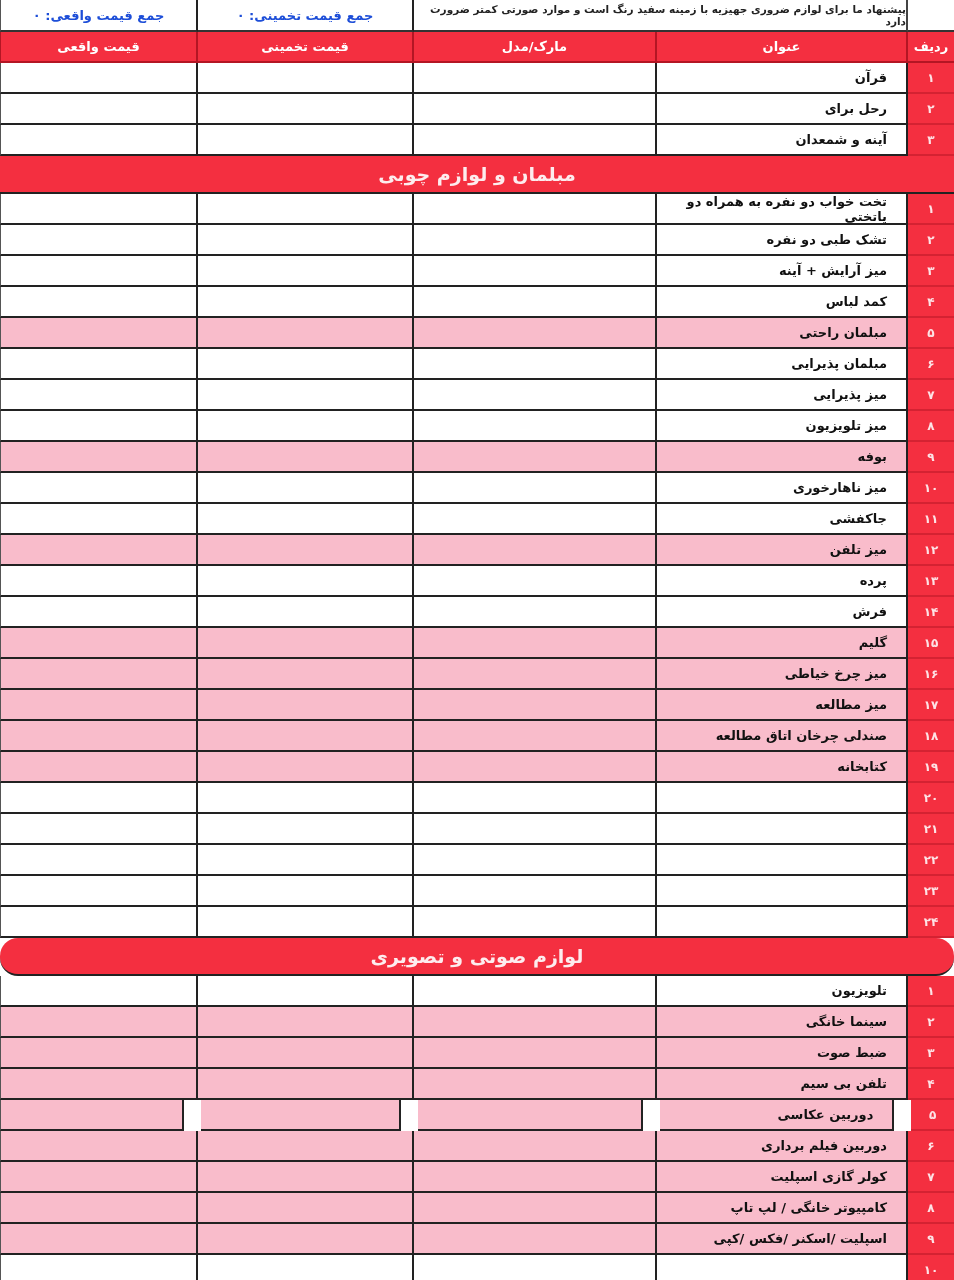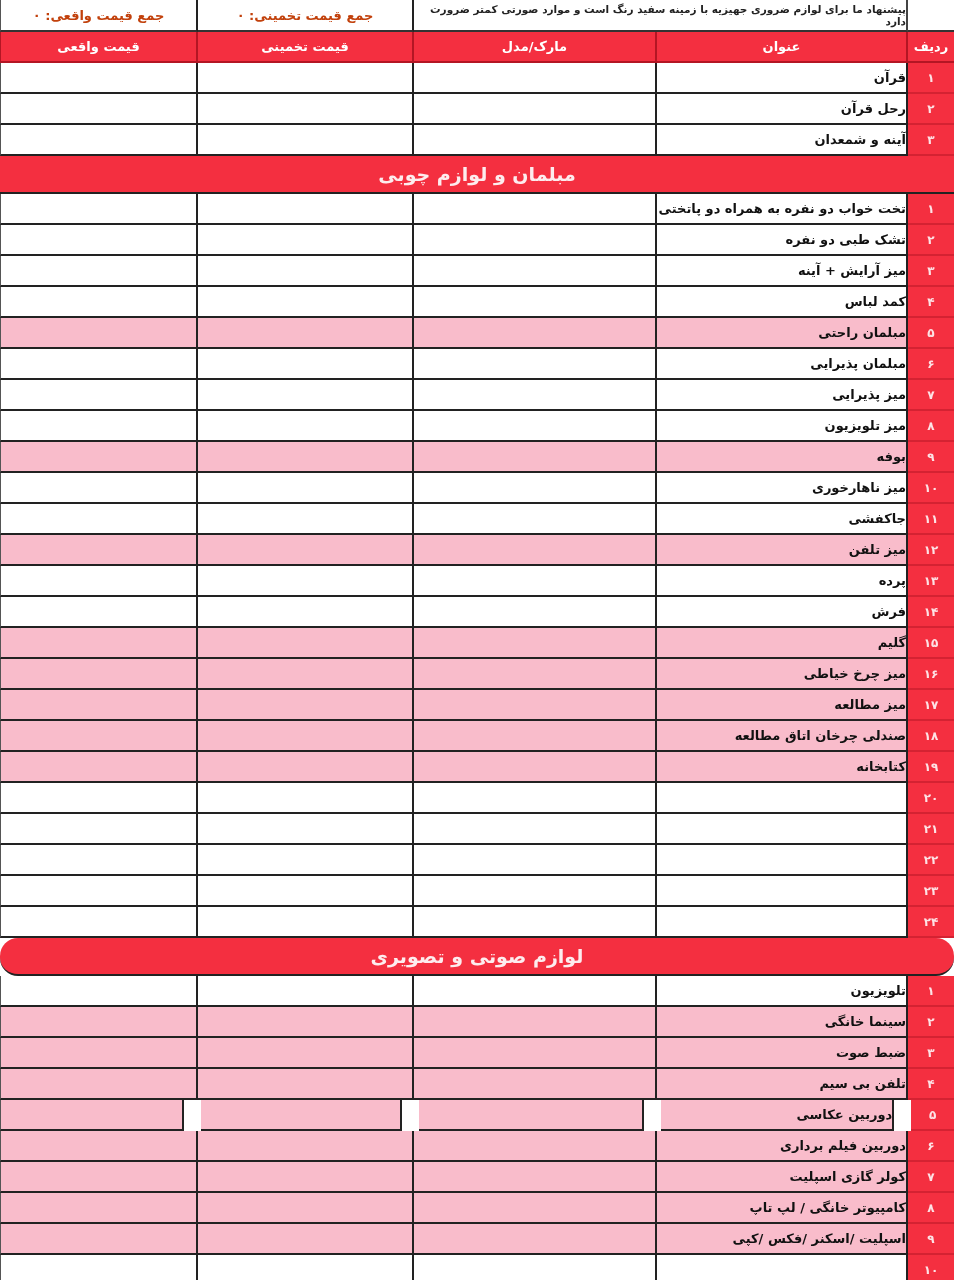--- a/index.html
+++ b/index.html
@@ -13,30 +13,30 @@
     .c-real { width: 198px; border-left: 1px solid #555; }
     .c-est  { width: 216px; }
     .c-brand{ width: 243px; }
     .c-title{ width: 251px; }
     .c-idx  { width: 46px; border-right: none; }
 
     
     .top .cell { background: #fff; border-bottom: 2px solid #333; }
     .top .c-note { width: 494px; display: flex; align-items: center; justify-content: center; direction: rtl; font-size: 10.5px; font-weight: bold; color: #222; border-right: 2px solid #444; }
     .top .c-idx { background: #fff; }
-    .sumtxt { position: absolute; top: 0; left: 0; right: 0; bottom: 0; display: flex; align-items: center; justify-content: center; direction: rtl; font-size: 13px; font-weight: bold; color: #c2410c; }
+    .sumtxt { position: absolute; top: 0; left: 0; right: 0; bottom: 0; display: flex; align-items: center; justify-content: center; direction: rtl; font-size: 13px; font-weight: bold; color: #1d4ed8; }
 
     
     .hdr .cell { background: #f42f40; color: #ffffff; font-weight: bold; font-size: 13px; direction: rtl; display: flex; align-items: center; justify-content: center; border-color: #b41624; }
     .hdr .c-idx { background: #f42f40; font-size: 13px; }
 
     
     .data .cell { background: #ffffff; }
     .data.pink .c-real, .data.pink .c-est, .data.pink .c-brand, .data.pink .c-title { background: #f9bccb; }
-    .data .c-title { direction: rtl; display: flex; align-items: center; justify-content: flex-start; padding-right: 0; font-size: 13px; font-weight: bold; color: #111; border-right: 2px solid #222; }
+    .data .c-title { direction: rtl; display: flex; align-items: center; justify-content: flex-start; padding-right: 19px; font-size: 13px; font-weight: bold; color: #111; border-right: 2px solid #222; }
     .data .c-idx { background: #f42f40; color: #fde3e6; font-size: 12px; font-weight: bold; display: flex; align-items: center; justify-content: center; border-bottom: 2px solid #d42232; }
 
     
     .section { position: absolute; left: 0; width: 954px; background: #f42f40; display: flex; align-items: center; justify-content: center; border-bottom: 2px solid #222; }
     .section span { direction: rtl; color: #fdecee; font-size: 19px; font-weight: bold; margin-left: 0; }
   </style>
 </head>
 <body>
 
 <div class="sheet">
@@ -65,21 +65,21 @@
         <div class="cell c-real"></div>
         <div class="cell c-est"></div>
         <div class="cell c-brand"></div>
         <div class="cell c-title">قرآن</div>
         <div class="cell c-idx">۱</div>
       </div>
       <div class="row data" style="top: 94px; height: 31px;">
         <div class="cell c-real"></div>
         <div class="cell c-est"></div>
         <div class="cell c-brand"></div>
-        <div class="cell c-title">رحل قرآن</div>
+        <div class="cell c-title">رحل برای</div>
         <div class="cell c-idx">۲</div>
       </div>
       <div class="row data" style="top: 125px; height: 31px;">
         <div class="cell c-real"></div>
         <div class="cell c-est"></div>
         <div class="cell c-brand"></div>
         <div class="cell c-title">آینه و شمعدان</div>
         <div class="cell c-idx">۳</div>
       </div>
       <div class="section" style="top: 156px; height: 38px;">

